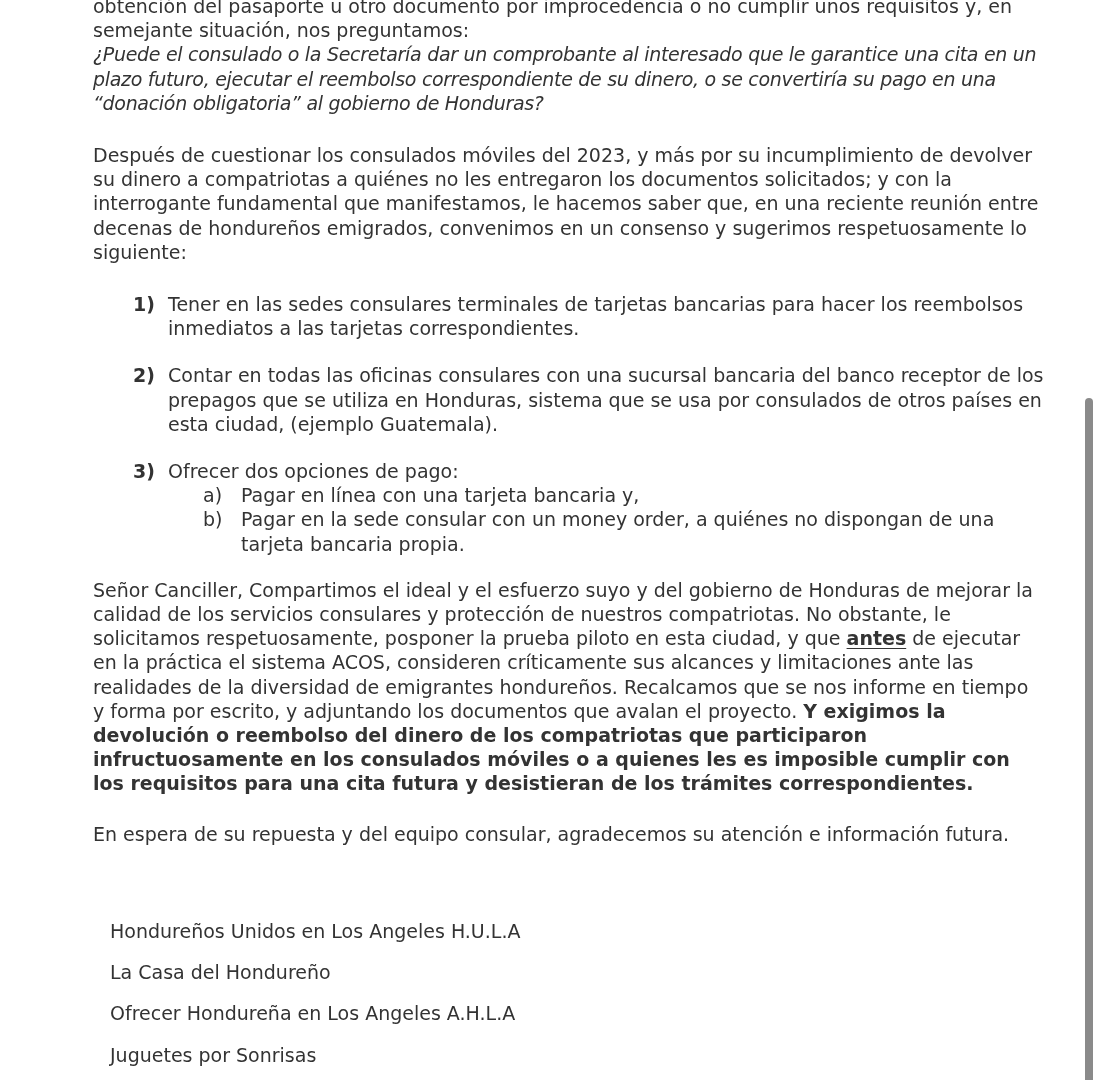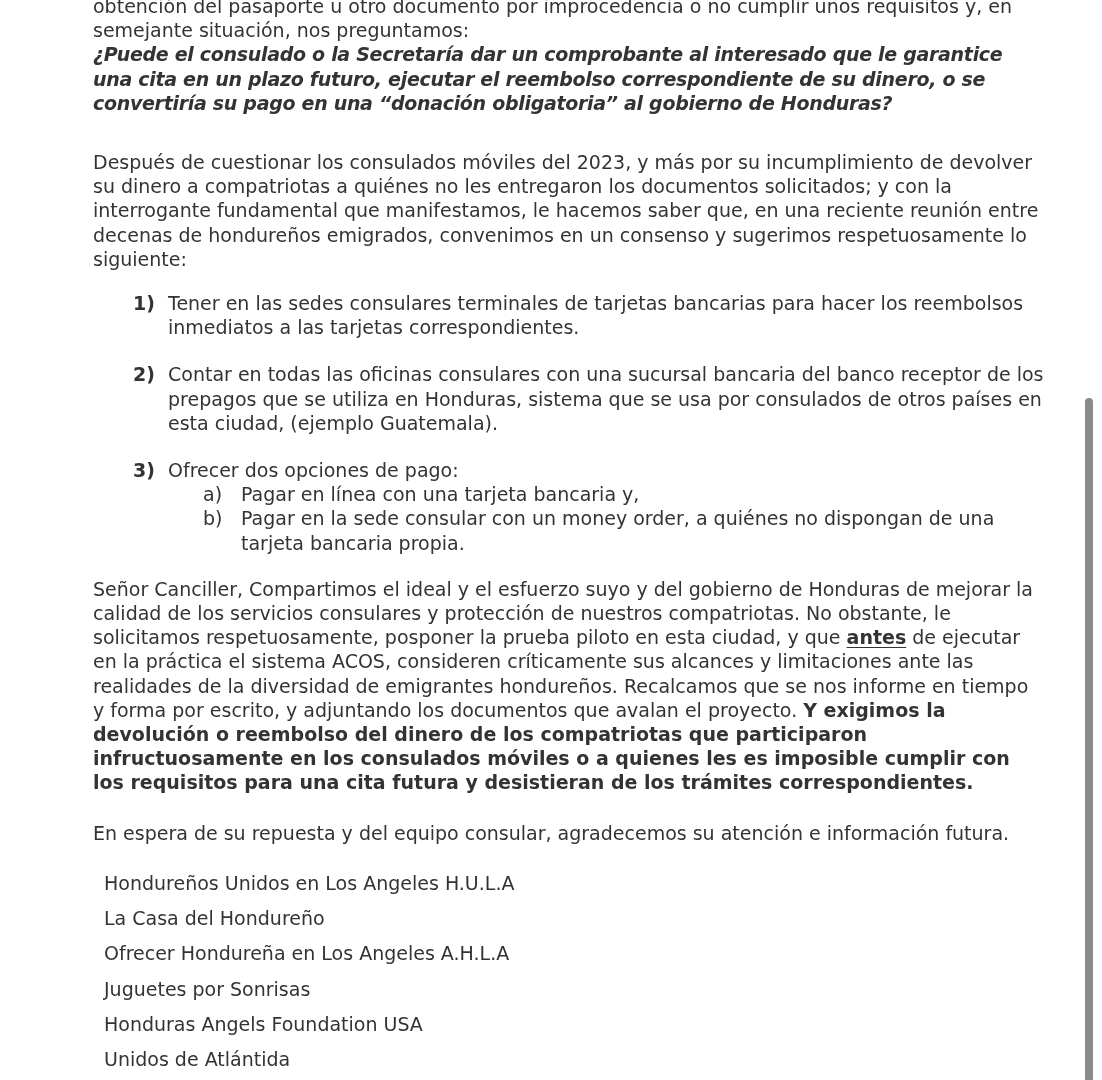--- a/index.html
+++ b/index.html
@@ -12,27 +12,27 @@
   }
   .page-content {
     position: absolute;
     top: -6px;
     left: 93px;
     width: 952px;
     font-size: 19px;
     line-height: 24.2px;
     color: #333333;
   }
-  .para { margin-bottom: 20px; }
+  .para { margin-bottom: 28px; }
   .intro-fragment { margin-bottom: 0; }
   .question {
-    font-weight: bold;
+    font-weight: normal;
     font-style: italic;
     letter-spacing: -0.3px;
-    margin-bottom: 35px;
+    margin-bottom: 28px;
   }
   .suggestion-list { margin-bottom: 22px; }
   .list-item {
     display: flex;
     padding-left: 40px;
     margin-bottom: 23px;
   }
   .list-item:last-child { margin-bottom: 0; }
   .item-num {
     font-weight: bold;
@@ -49,22 +49,22 @@
     flex: 0 0 38px;
   }
   .sub-body { flex: 1; }
   .closing { margin-bottom: 26px; }
   .underlined-word {
     text-decoration: underline;
     text-underline-offset: 3px;
     font-weight: bold;
   }
   .demand-bold { font-weight: bold; }
-  .farewell { margin-bottom: 26px; }
-  .signatures div { margin: 11px; }
+  .farewell { margin-bottom: 73px; }
+  .signatures div { margin: 17px; }
   .scrollbar-thumb {
     position: absolute;
     left: 1085px;
     top: 398px;
     width: 8px;
     height: 700px;
     border-radius: 4px;
   }
 </style>
 </head>

